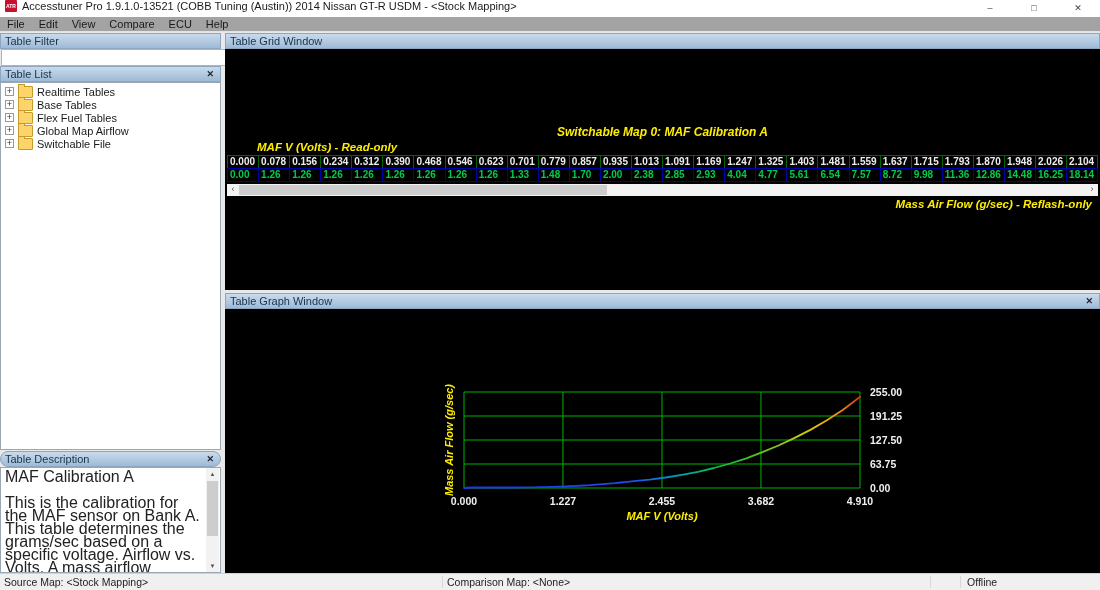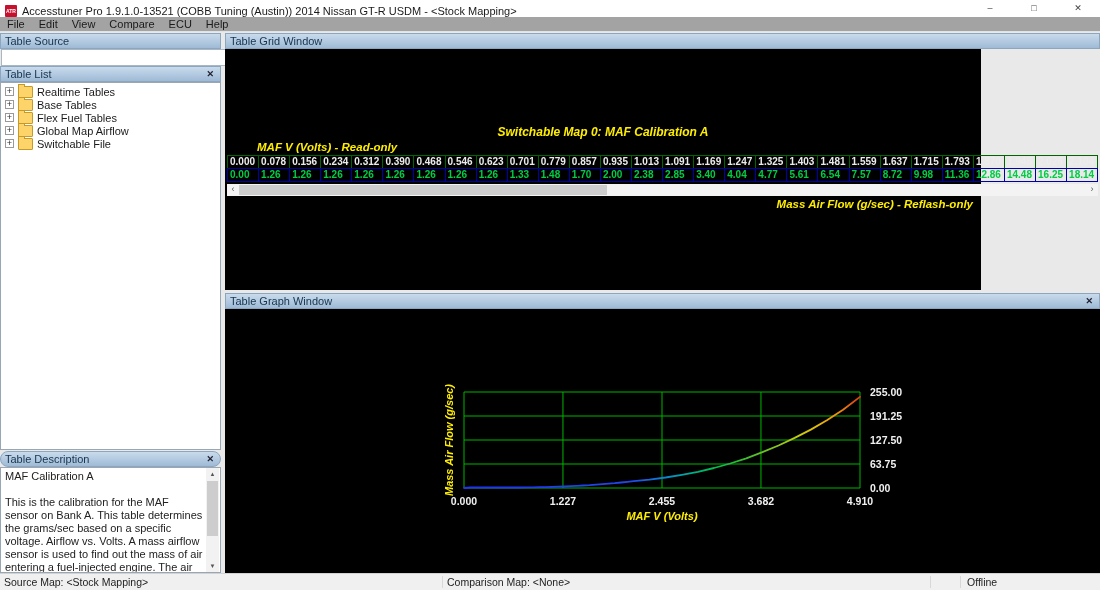--- a/index.html
+++ b/index.html
@@ -3,21 +3,21 @@
 <meta charset="utf-8">
 <style>
   html,body{margin:0;padding:0;}
   body{
     width:1100px;height:590px;position:relative;overflow:hidden;
     background:#e9e9e9;font-family:"Liberation Sans",sans-serif;
     -webkit-font-smoothing:antialiased;
   }
   
   .titlebar{position:absolute;left:0;top:0;width:1100px;height:17px;background:#ffffff;
-    display:flex;align-items:flex-end;font-size:11px;color:#1a1a1a;border-bottom:1px solid #f0f0f0;}
+    display:flex;align-items:flex-start;font-size:11px;color:#1a1a1a;border-bottom:1px solid #f0f0f0;}
   .app-icon{width:12px;height:12px;background:#c8102e;color:#fff;font-size:5px;font-weight:bold;
     display:flex;align-items:center;justify-content:center;margin:0 5px 0 5px;border-radius:1px;}
   .win-controls{position:absolute;right:0;top:0;height:17px;display:flex;}
   .win-btn{width:44px;height:17px;line-height:16px;text-align:center;font-size:9px;color:#444;}
   
   .menubar{position:absolute;left:0;top:17px;width:1100px;height:14px;background:#a3a3a3;
     border-bottom:1px solid #e2e2e2;display:flex;align-items:center;font-size:11px;color:#1a1a1a;}
   .menu-item{padding:0 7px;line-height:14px;}
   
   .panel-header{position:absolute;height:16px;background:linear-gradient(#c9dbec,#9fbad6);
@@ -31,32 +31,32 @@
   .tree-panel{position:absolute;left:0;top:82px;width:221px;height:368px;background:#ffffff;
     border:1px solid #9aa6b2;box-sizing:border-box;padding-top:2px;}
   .tree-item{display:flex;align-items:center;height:13px;font-size:11px;color:#1a1a1a;padding-left:4px;}
   .expander{width:9px;height:9px;border:1px solid #999;background:#fff;font-size:9px;line-height:7px;
     text-align:center;color:#333;box-sizing:border-box;margin-right:4px;flex:0 0 9px;}
   .folder{width:13px;height:10px;background:#fcd469;border:1px solid #c49a2a;border-radius:1px;
     position:relative;margin-right:4px;flex:0 0 13px;}
   .folder:before{content:"";position:absolute;left:-1px;top:-3px;width:5px;height:2px;
     background:#fcd469;border:1px solid #c49a2a;border-bottom:none;}
   .desc-body{position:absolute;left:0;top:467px;width:221px;height:106px;background:#fff;
-    border:1px solid #9aa6b2;box-sizing:border-box;font-size:11px;line-height:13px;color:#222;
+    border:1px solid #9aa6b2;box-sizing:border-box;font-size:16px;line-height:13px;color:#222;
     padding:2px 17px 0 4px;overflow:hidden;}
   .desc-body p{margin:0 0 13px 0;}
   
   .vscroll{position:absolute;left:206px;top:468px;width:13px;height:104px;background:#f2f2f2;}
   .vscroll .arrow{position:absolute;left:0;width:13px;height:12px;font-size:6px;color:#555;
     text-align:center;line-height:12px;background:#f2f2f2;}
   .vscroll .arrow.up{top:0;}
   .vscroll .arrow.down{bottom:0;}
   .vscroll .thumb{position:absolute;left:1px;top:13px;width:11px;height:55px;background:#cdcdcd;}
   
-  .grid-body{position:absolute;left:225px;top:49px;width:756px;height:241px;background:#000;}
+  .grid-body{position:absolute;left:225px;top:49px;width:875px;height:241px;background:#000;}
   .map-title{position:absolute;left:0;top:76px;width:100%;text-align:center;color:#ffee00;
     font-size:12px;font-weight:bold;font-style:italic;}
   .xaxis-name{position:absolute;left:8px;top:92px;color:#ffee00;font-size:11.5px;font-weight:bold;font-style:italic;margin-left:24px;}
   .grid-rows{position:absolute;left:2px;top:106px;width:871px;}
   .grid-row{display:flex;height:14px;}
   .grid-row.flow{margin-top:-1px;}
   .gcell{flex:1 1 0;box-sizing:border-box;margin-left:-1px;font-size:10px;font-weight:bold;
     line-height:12px;padding-left:2px;white-space:nowrap;overflow:hidden;}
   .gcell:first-child{margin-left:0;}
   .volts .gcell{border:1px solid #006400;color:#ececec;}
@@ -96,21 +96,21 @@
 <div class="menubar" id="menubar">
     <span class="menu-item">File</span>
     <span class="menu-item">Edit</span>
     <span class="menu-item">View</span>
     <span class="menu-item">Compare</span>
     <span class="menu-item">ECU</span>
     <span class="menu-item">Help</span>
   </div>
 
 <div class="panel-header" style="left:0;top:33px;width:221px;">
-  <span class="title">Table Source</span>
+  <span class="title">Table Filter</span>
 </div>
 <input class="filter-input" type="text" value="" style="">
 
 <div class="panel-header" style="left:0;top:66px;width:221px;">
   <span class="title">Table List</span>
   <span class="panel-close">✕</span>
 </div>
 <div class="tree-panel" id="tree">
     <div class="tree-item">
       <span class="expander">+</span>
@@ -200,21 +200,21 @@
         <div class="gcell">1.26</div>
         <div class="gcell">1.26</div>
         <div class="gcell">1.26</div>
         <div class="gcell">1.26</div>
         <div class="gcell">1.33</div>
         <div class="gcell">1.48</div>
         <div class="gcell">1.70</div>
         <div class="gcell">2.00</div>
         <div class="gcell">2.38</div>
         <div class="gcell">2.85</div>
-        <div class="gcell">3.40</div>
+        <div class="gcell">2.93</div>
         <div class="gcell">4.04</div>
         <div class="gcell">4.77</div>
         <div class="gcell">5.61</div>
         <div class="gcell">6.54</div>
         <div class="gcell">7.57</div>
         <div class="gcell">8.72</div>
         <div class="gcell">9.98</div>
         <div class="gcell">11.36</div>
         <div class="gcell">12.86</div>
         <div class="gcell">14.48</div>

